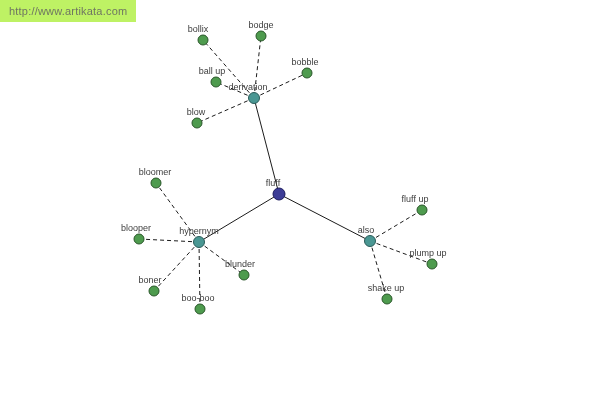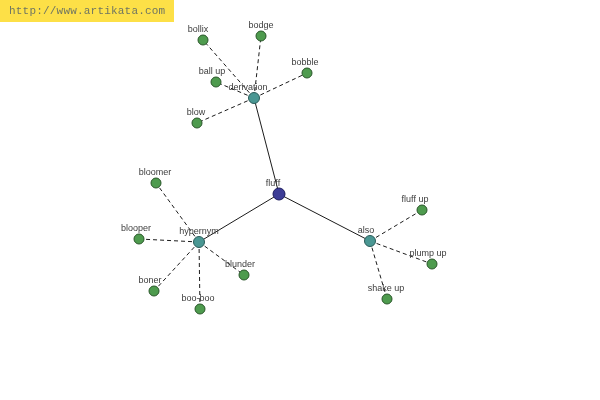--- a/index.html
+++ b/index.html
@@ -44,21 +44,21 @@
     text-anchor: middle;
   }
   .node {
     stroke-width: 1;
   }
 </style>
 </head>
 <body style="background: rgb(255, 255, 255);">
 
 <div class="canvas">
-  <div class="url-bar" style="background: #fde047; color: rgb(111, 117, 98); font-family: Liberation Mono, monospace;">
+  <div class="url-bar" style="background: #bef264; color: rgb(111, 117, 98);">
     <span>http://www.artikata.com</span>
   </div>
   <svg class="graph" width="600" height="400" viewBox="0 0 600 400">
       <line x1="279" y1="194" x2="254" y2="98" class="edge solid" stroke="#1c1c1c"></line>
       <line x1="279" y1="194" x2="199" y2="242" class="edge solid" stroke="#1c1c1c"></line>
       <line x1="279" y1="194" x2="370" y2="241" class="edge solid" stroke="#1c1c1c"></line>
       <line x1="254" y1="98" x2="203" y2="40" class="edge dashed" stroke="#1c1c1c"></line>
       <line x1="254" y1="98" x2="261" y2="36" class="edge dashed" stroke="#1c1c1c"></line>
       <line x1="254" y1="98" x2="216" y2="82" class="edge dashed" stroke="#1c1c1c"></line>
       <line x1="254" y1="98" x2="307" y2="73" class="edge dashed" stroke="#1c1c1c"></line>

